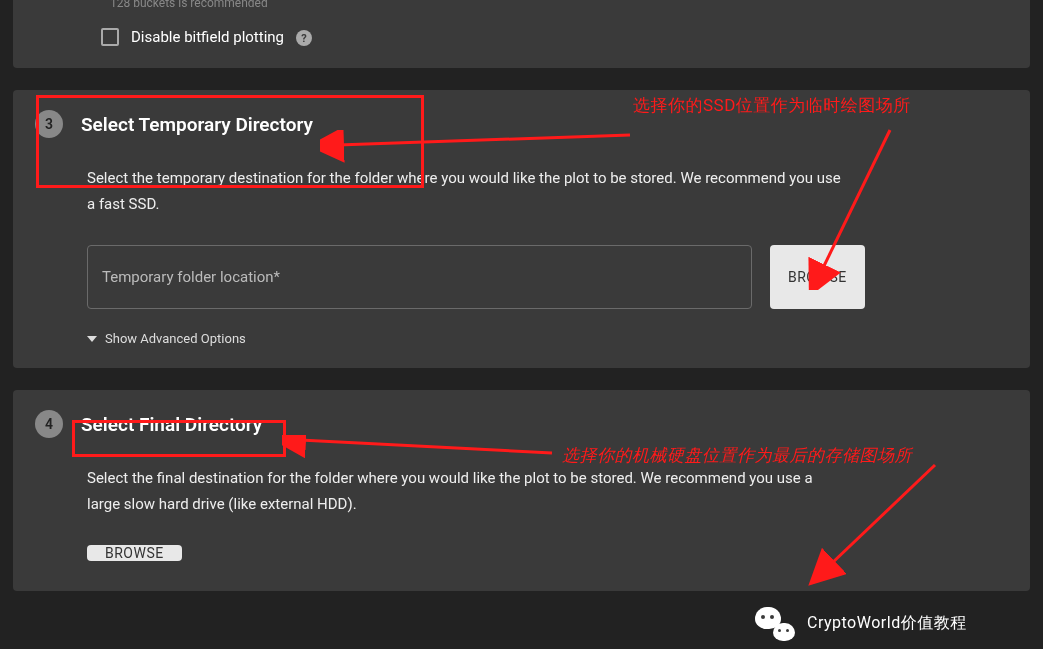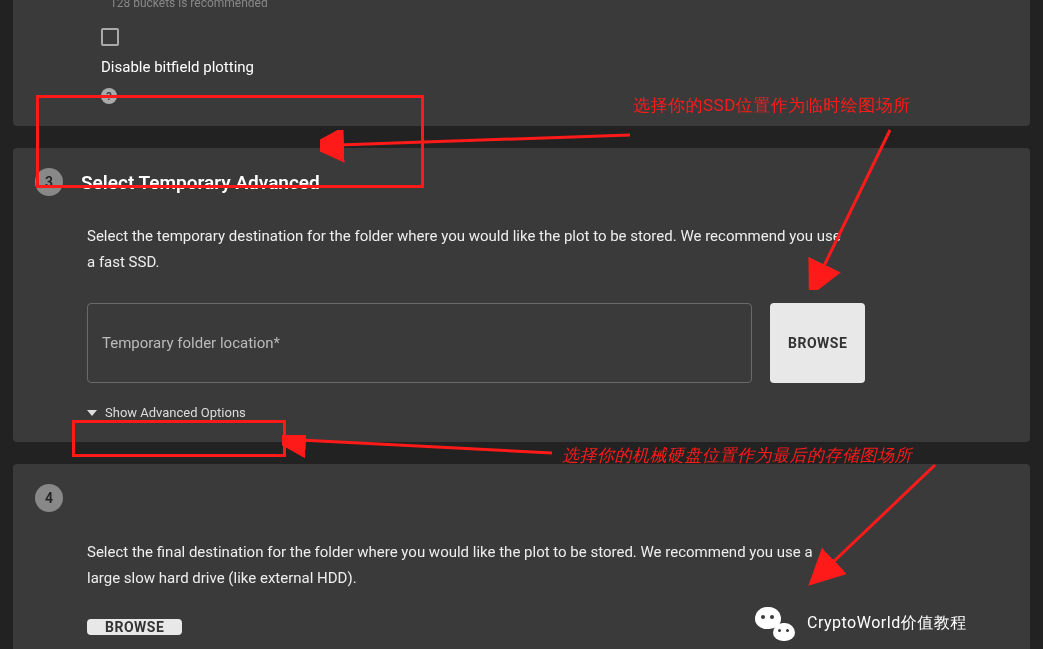--- a/index.html
+++ b/index.html
@@ -29,24 +29,23 @@
     }
     .buckets-text {
       color: #888888;
       font-size: 12px;
       margin-left: 75px;
       margin-top: -4px;
       margin-bottom: 18px;
     }
     .checkbox-row {
       display: flex;
-      align-items: flex-start;
+      align-items: flex-end;
       margin-left: 66px;
       gap: 12px;
-      flex-direction: column;
     }
     .checkbox {
       width: 18px;
       height: 18px;
       border: 2px solid #aaaaaa;
       border-radius: 2px;
       cursor: pointer;
     }
     .checkbox-label {
       font-size: 15px;
@@ -101,37 +100,37 @@
     .input-row {
       display: flex;
       gap: 18px;
       align-items: stretch;
     }
     .text-input {
       flex: 1;
       background: transparent;
       border: 1px solid #6a6a6a;
       border-radius: 4px;
-      padding: 30px 14px;
+      padding: 22px 14px;
       color: #bbbbbb;
       font-size: 15px;
       font-family: inherit;
       max-width: 665px;
     }
     .text-input::placeholder {
       color: #bbbbbb;
     }
     .browse-btn {
       background: #e8e8e8;
       color: #333333;
       border: none;
       border-radius: 4px;
       padding: 0 18px;
       font-size: 14px;
-      font-weight: 700;
+      font-weight: 400;
       letter-spacing: 0.5px;
       cursor: pointer;
       font-family: inherit;
       min-width: 88px;
     }
     .advanced-toggle {
       display: flex;
       align-items: center;
       gap: 8px;
       margin-top: 22px;
@@ -231,38 +230,39 @@
   <div class="checkbox-row">
     <div class="checkbox"></div>
     <span class="checkbox-label">Disable bitfield plotting</span>
     <span class="help-icon">?</span>
   </div>
 </div>
 
 <div class="card">
   <div class="step-header">
     <div class="step-number">3</div>
-    <div class="step-title">Select Temporary Advanced</div>
+    <div class="step-title">Select Temporary Directory</div>
   </div>
   <div class="step-body">
     <div class="step-description">Select the temporary destination for the folder where you would like the plot to be stored. We recommend you use a fast SSD.</div>
     <div class="input-row">
       <input type="text" class="text-input" placeholder="Temporary folder location*" style="">
       <button class="browse-btn">BROWSE</button>
     </div>
     <div class="advanced-toggle">
       <span class="chevron-down"></span>
       <span>Show Advanced Options</span>
     </div>
   </div>
 </div>
 
 <div class="card" style="padding-bottom:30px;">
   <div class="step-header">
     <div class="step-number">4</div>
+    <div class="step-title">Select Final Directory</div>
   </div>
   <div class="step-body">
     <div class="step-description">Select the final destination for the folder where you would like the plot to be stored. We recommend you use a large slow hard drive (like external HDD).</div>
     <div class="input-row">
       <button class="browse-btn">BROWSE</button>
     </div>
   </div>
 </div>
 
 <div class="red-box box1"></div>

